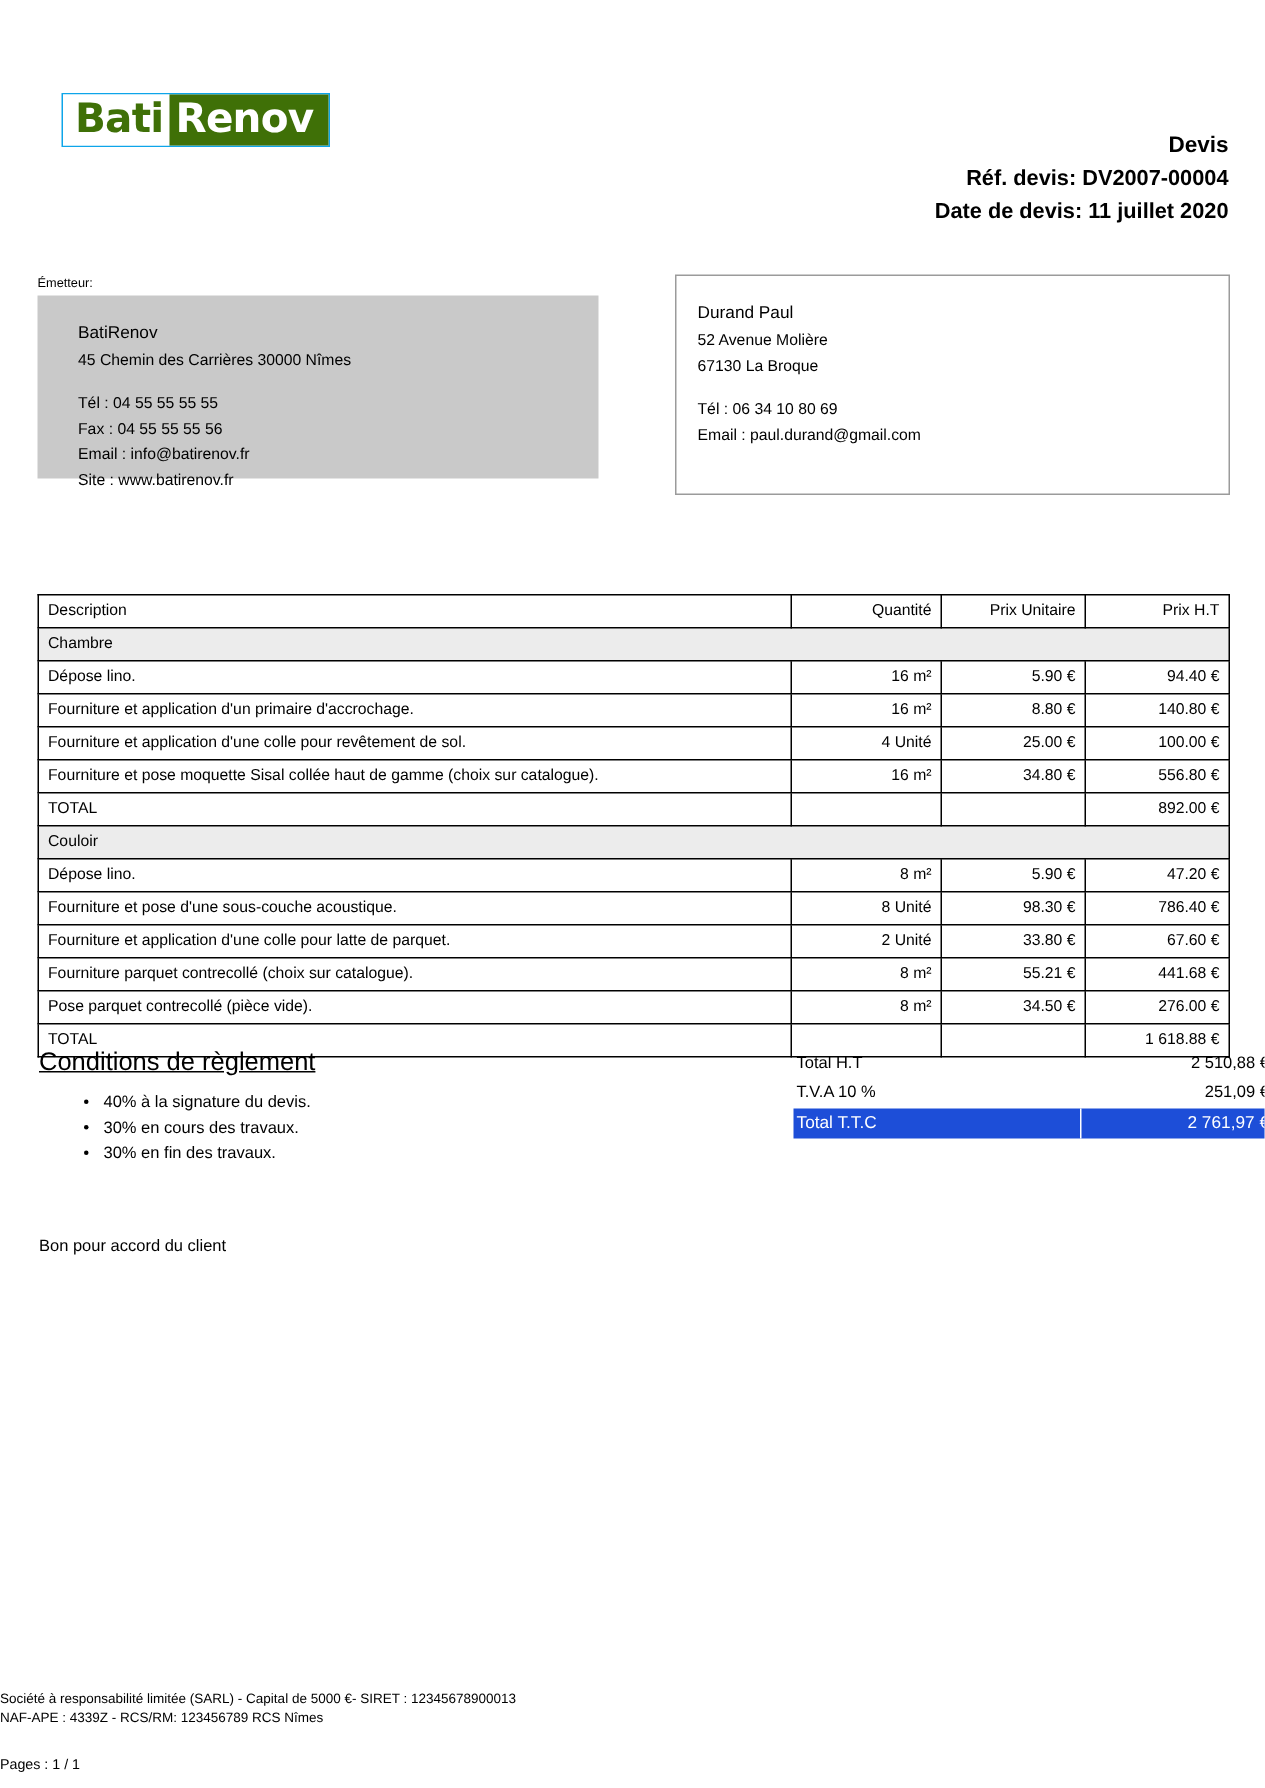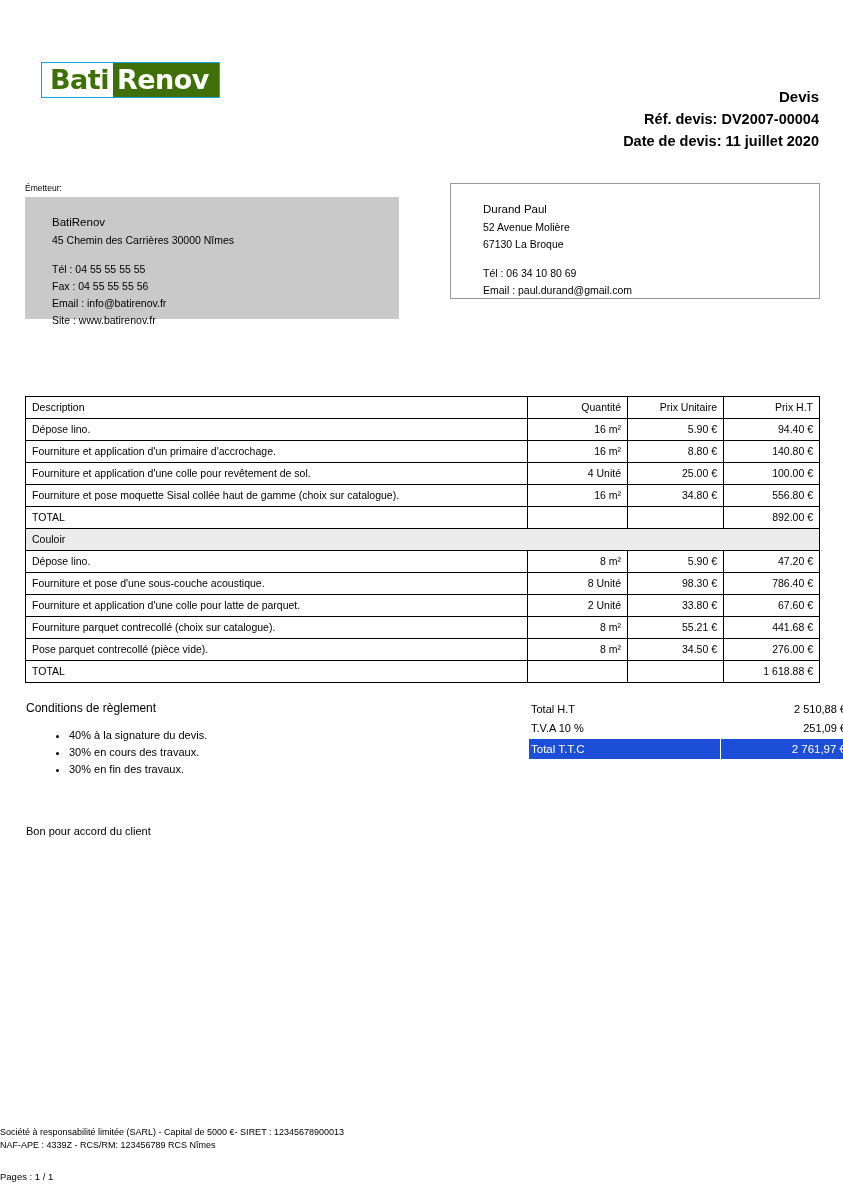--- a/index.html
+++ b/index.html
@@ -86,23 +86,23 @@
     width: 374px;
     height: 122px;
     box-sizing: border-box;
     padding: 16px 0 0 27px;
   }
   .addressee-wrap { position: absolute; left: 450px; top: 0; width: 370px; }
   .addressee-box {
     background: #ffffff;
     border: 1px solid #9b9b9b;
     width: 370px;
-    height: 116px;
+    height: 147px;
     box-sizing: border-box;
-    padding: 16px 0 0 32px;
+    padding: 16px 0 0 14px;
   }
   .party-line { font-size: 10.5px; line-height: 17px; white-space: pre; }
   .party-name { font-size: 11.5px; line-height: 19px; }
   .party-gap { height: 12px; }
 
   
   .items-table {
     position: absolute;
     left: 25px;
     top: 396px;
@@ -132,21 +132,21 @@
   }
   tr.total-row td.lbl { text-align: left; }
 
   
   .conditions {
     position: absolute;
     left: 26px;
     top: 700px;
     width: 420px;
   }
-  .conditions-title { font-size: 12px; line-height: 16px; }
+  .conditions-title { font-size: 17px; line-height: 16px; text-decoration: underline; }
   .conditions ul {
     margin: 11px 0 0 0;
     padding-left: 43px;
   }
   .conditions li {
     font-size: 11px;
     line-height: 16px;
     margin-bottom: 1px;
   }
 
@@ -255,20 +255,23 @@
   </colgroup>
   <thead>
     <tr>
       <th class="desc-h">Description</th>
       <th>Quantité</th>
       <th>Prix Unitaire</th>
       <th>Prix H.T</th>
     </tr>
   </thead>
   <tbody id="items-body">
+      <tr class="section-row">
+        <td colspan="4">Chambre</td>
+      </tr>
       <tr>
         <td>Dépose lino.</td>
         <td class="num">16 m²</td>
         <td class="num">5.90 €</td>
         <td class="num">94.40 €</td>
       </tr>
       <tr>
         <td>Fourniture et application d'un primaire d'accrochage.</td>
         <td class="num">16 m²</td>
         <td class="num">8.80 €</td>

